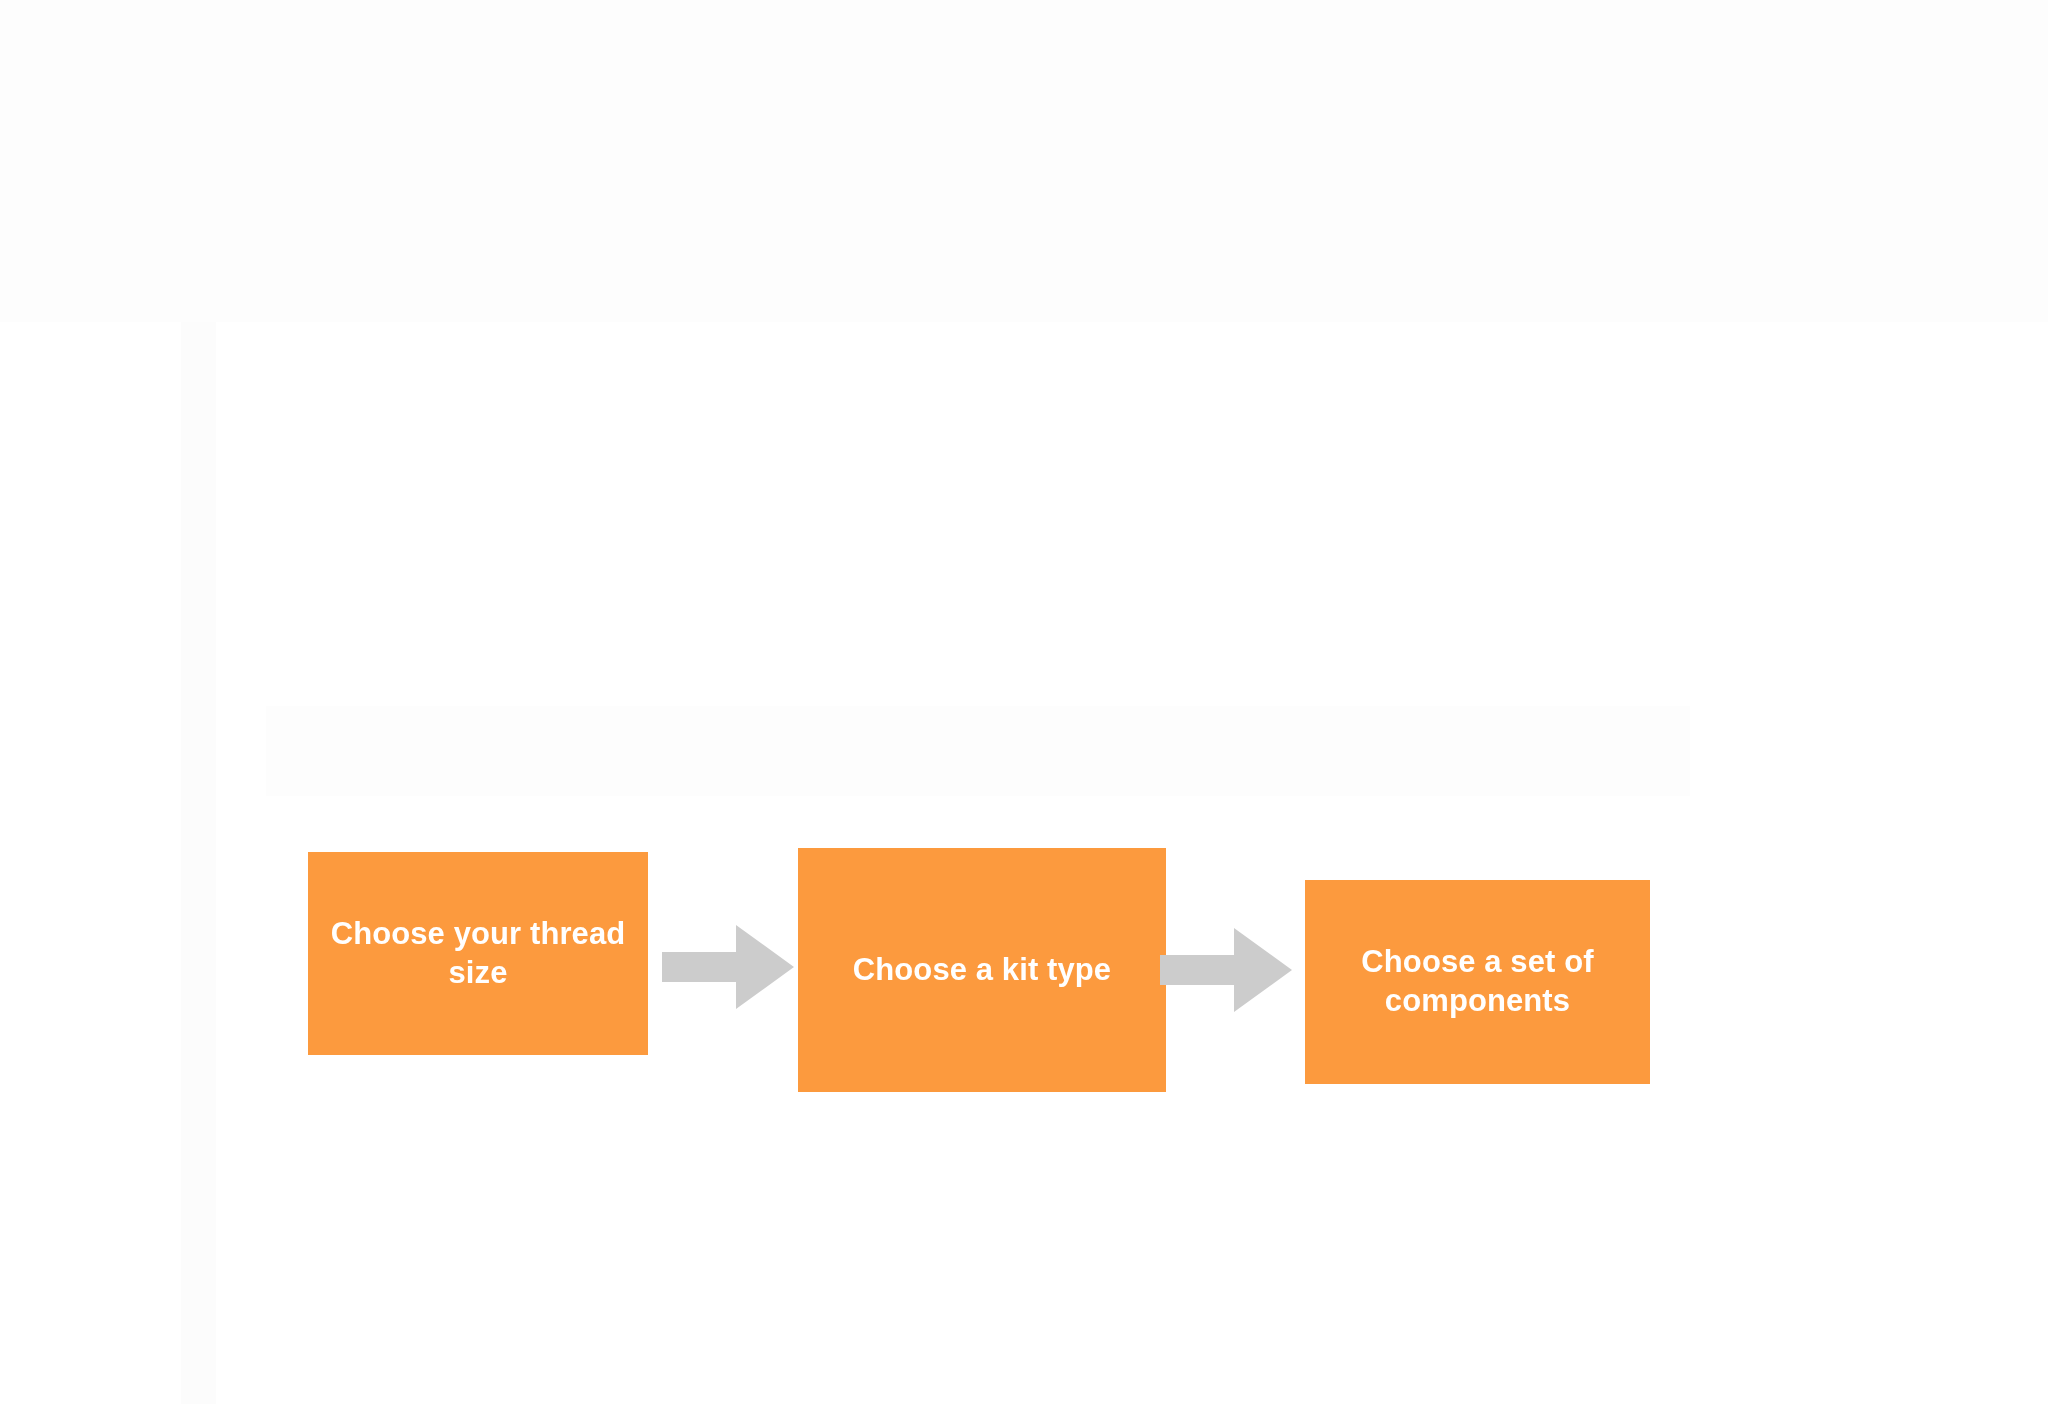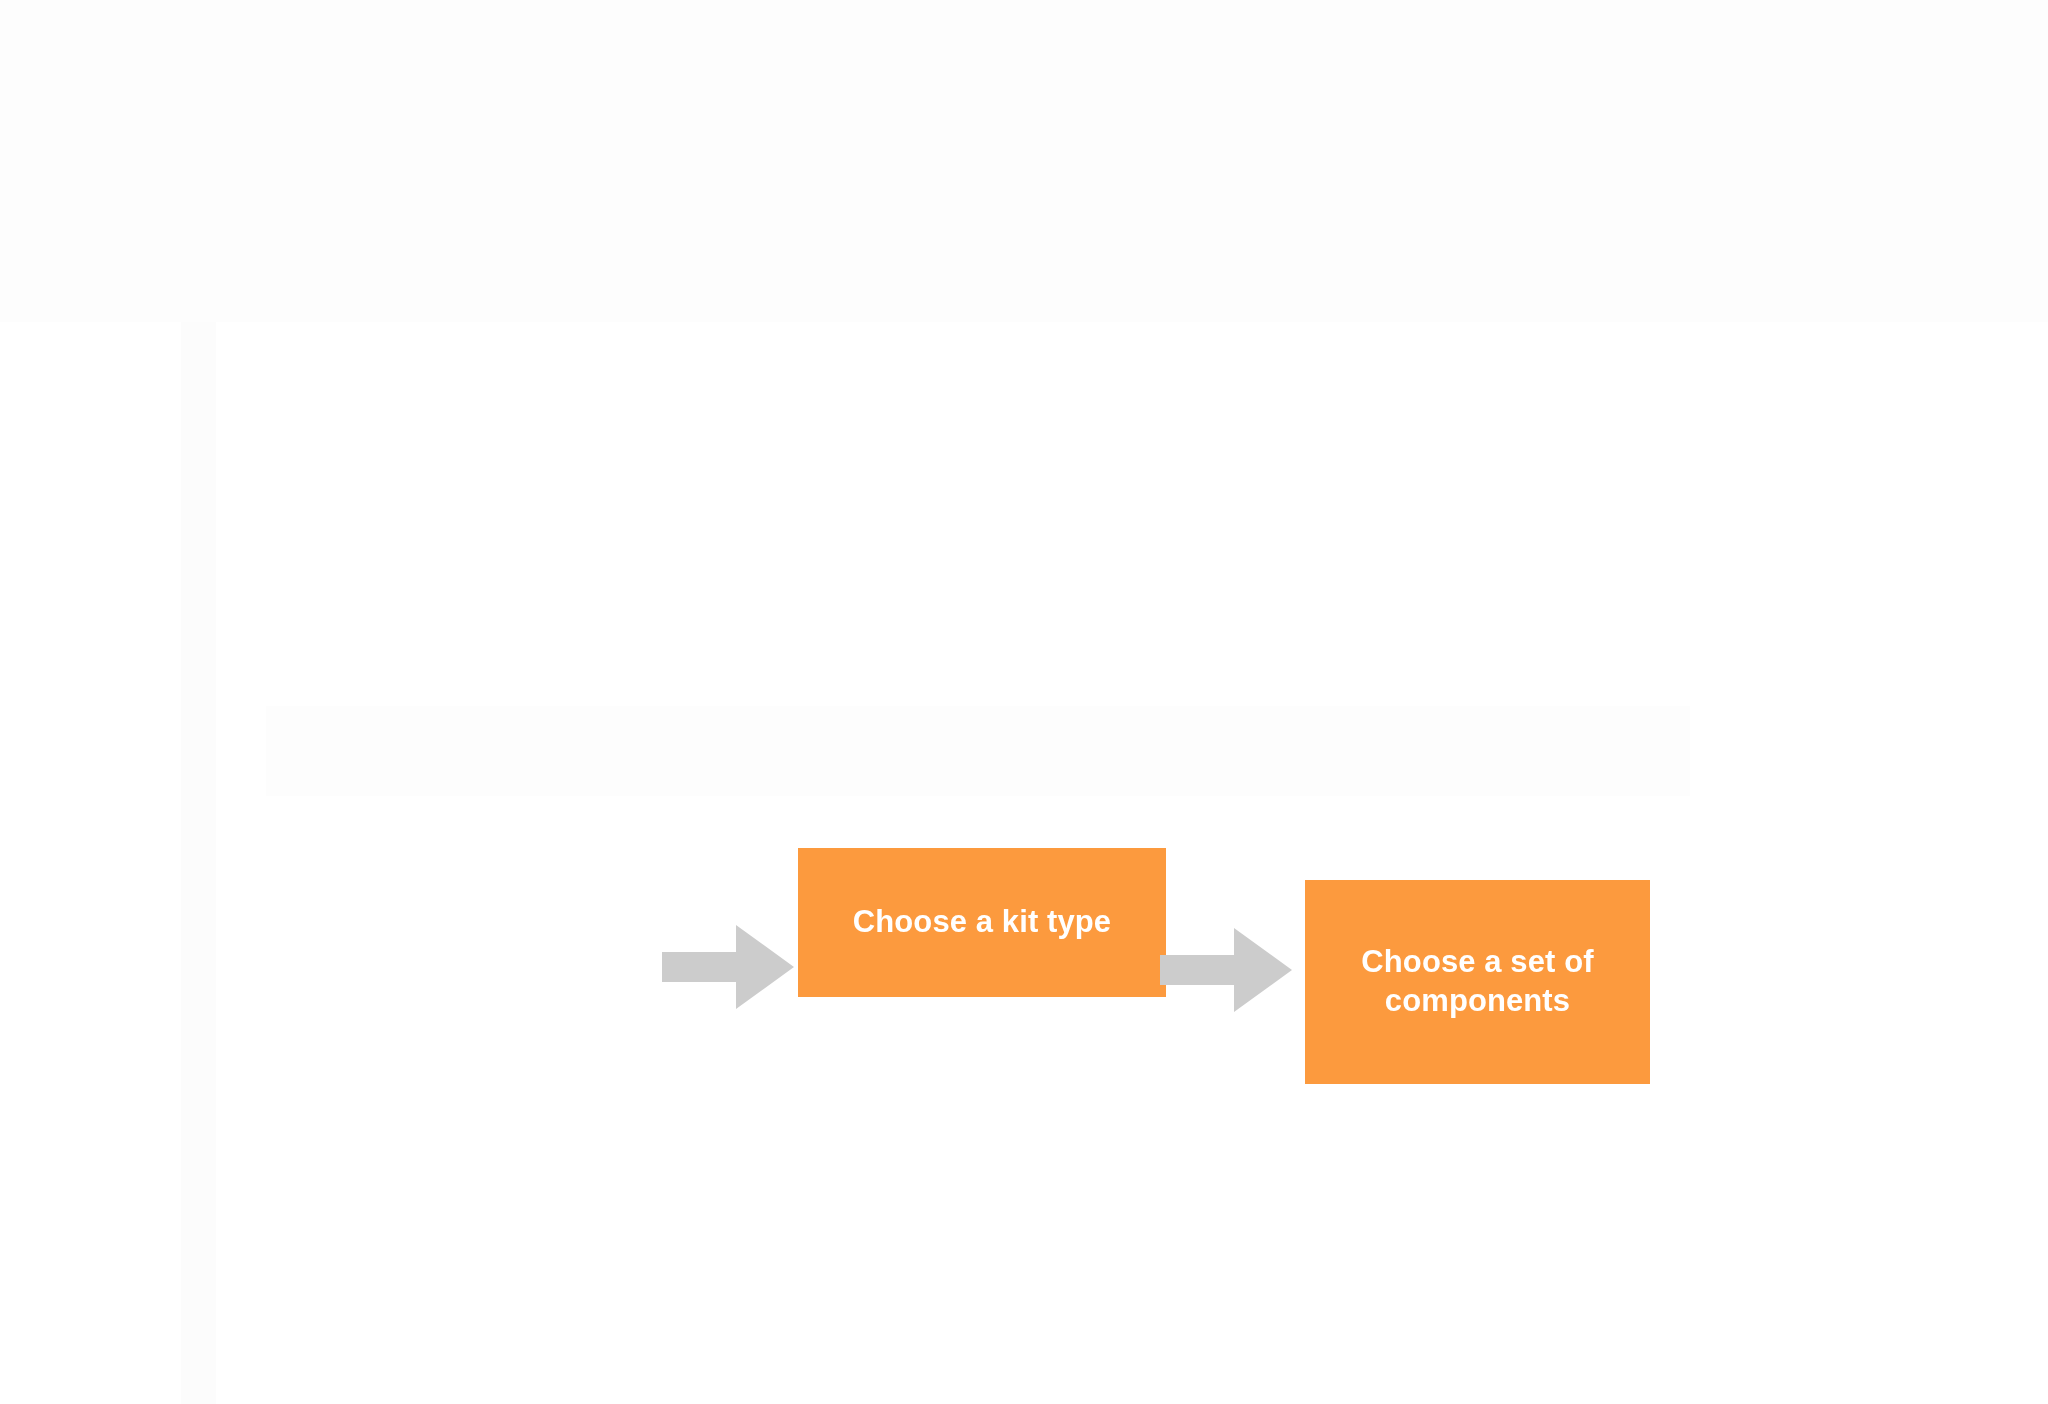--- a/index.html
+++ b/index.html
@@ -61,21 +61,21 @@
     font-weight: bold;
     font-size: 31px;
     line-height: 1.25;
     text-align: center;
     letter-spacing: 0.1px;
     white-space: pre-line;
   }
 
   #box-1 { left: 308px; top: 852px; width: 340px; height: 203px; }
   #box-1 .box-label { max-width: 330px; }
-  #box-2 { left: 798px; top: 848px; width: 368px; height: 149px; }
+  #box-2 { left: 798px; top: 848px; width: 368px; height: 244px; }
   #box-3 { left: 1305px; top: 880px; width: 345px; height: 204px; }
   #box-3 .box-label { max-width: 300px; }
 
   
   .flow-arrow {
     position: absolute;
     display: block;
   }
   #arrow-1 { left: 662px; top: 925px; width: 132px; height: 84px; }
   #arrow-2 { left: 1160px; top: 928px; width: 132px; height: 84px; }
@@ -83,20 +83,23 @@
 </style>
 </head>
 <body>
 
 <div id="canvas">
 
   <div class="plate plate-top"></div>
   <div class="plate plate-left-strip"></div>
   <div class="plate plate-mid-band"></div>
 
+  <div class="flow-box" id="box-1">
+    <span class="box-label">Choose your thread size</span>
+  </div>
 
   <div class="flow-arrow" id="arrow-1">
     <svg viewBox="0 0 132 84" preserveAspectRatio="none" aria-hidden="true">
       <polygon points="0,27 74,27 74,0 132,42 74,84 74,57 0,57" fill="#cccccc"></polygon>
     </svg>
   </div>
 
   <div class="flow-box" id="box-2">
     <span class="box-label">Choose a kit type</span>
   </div>

